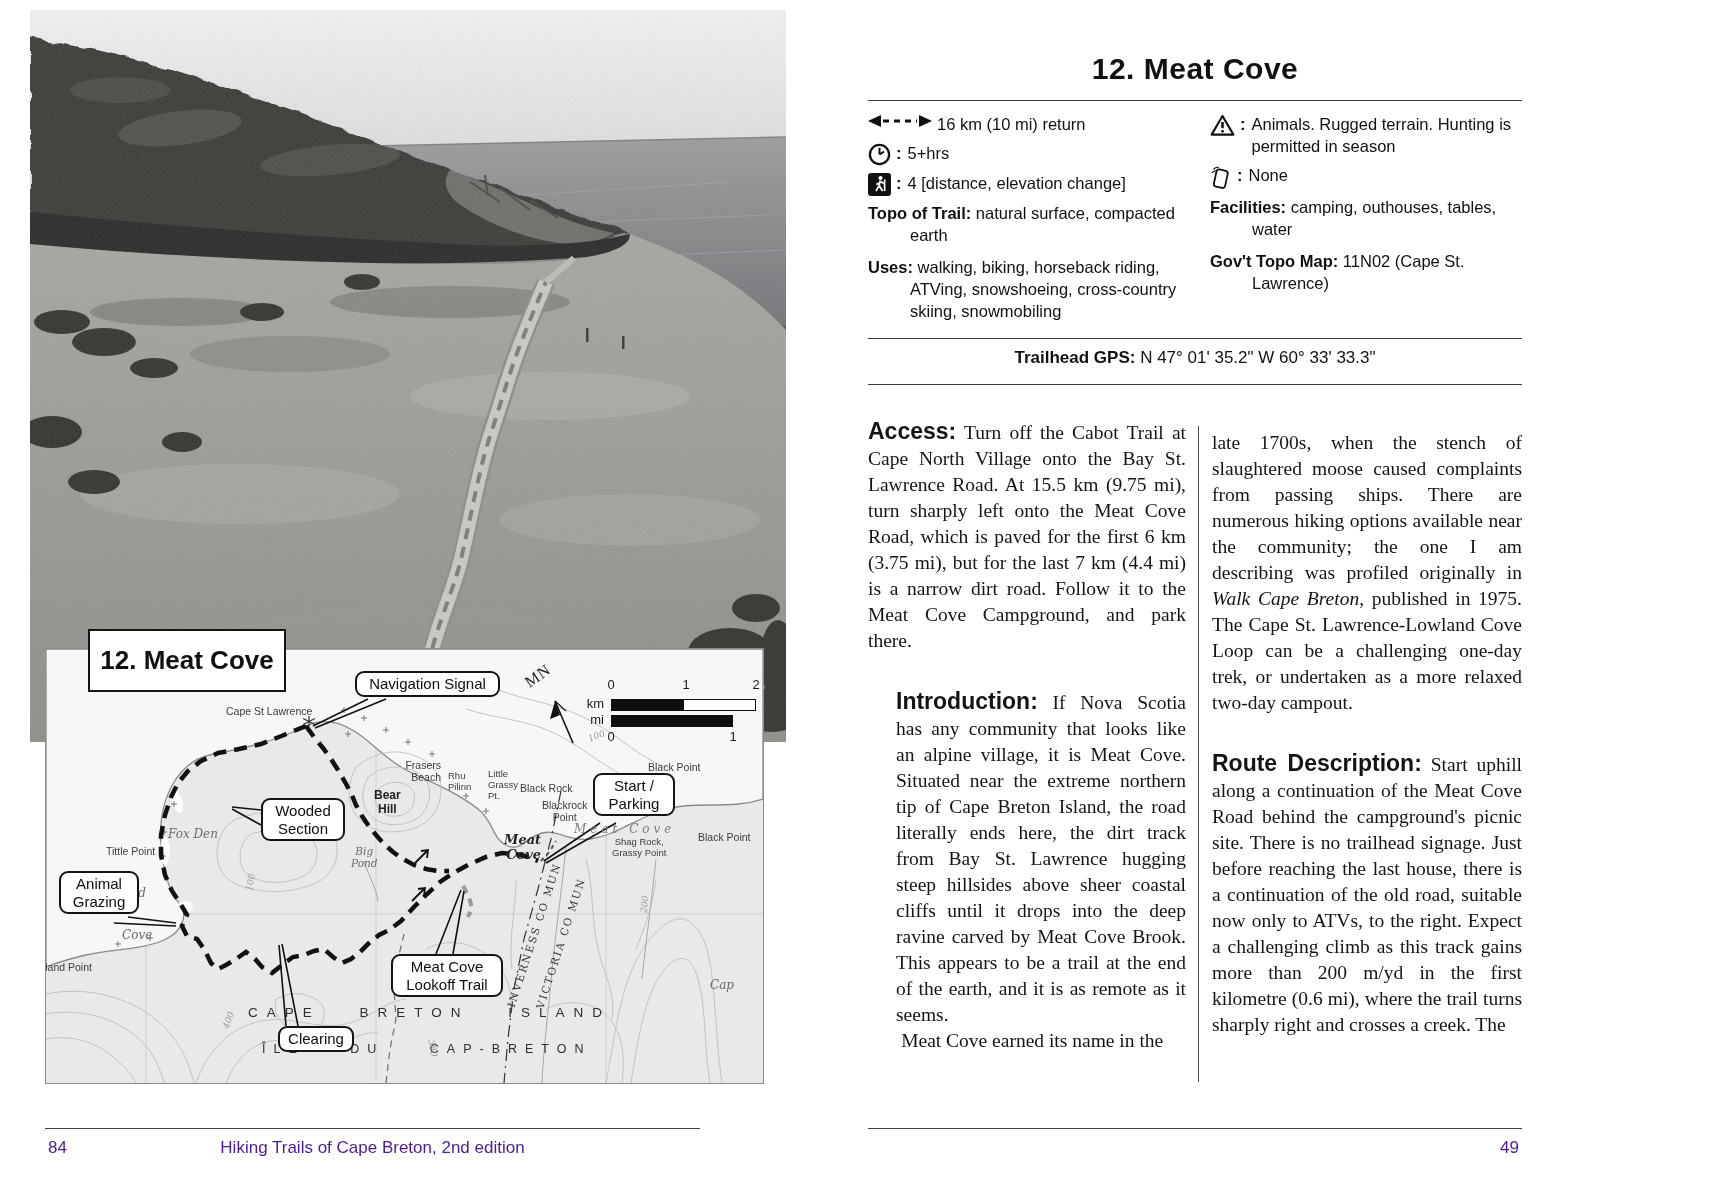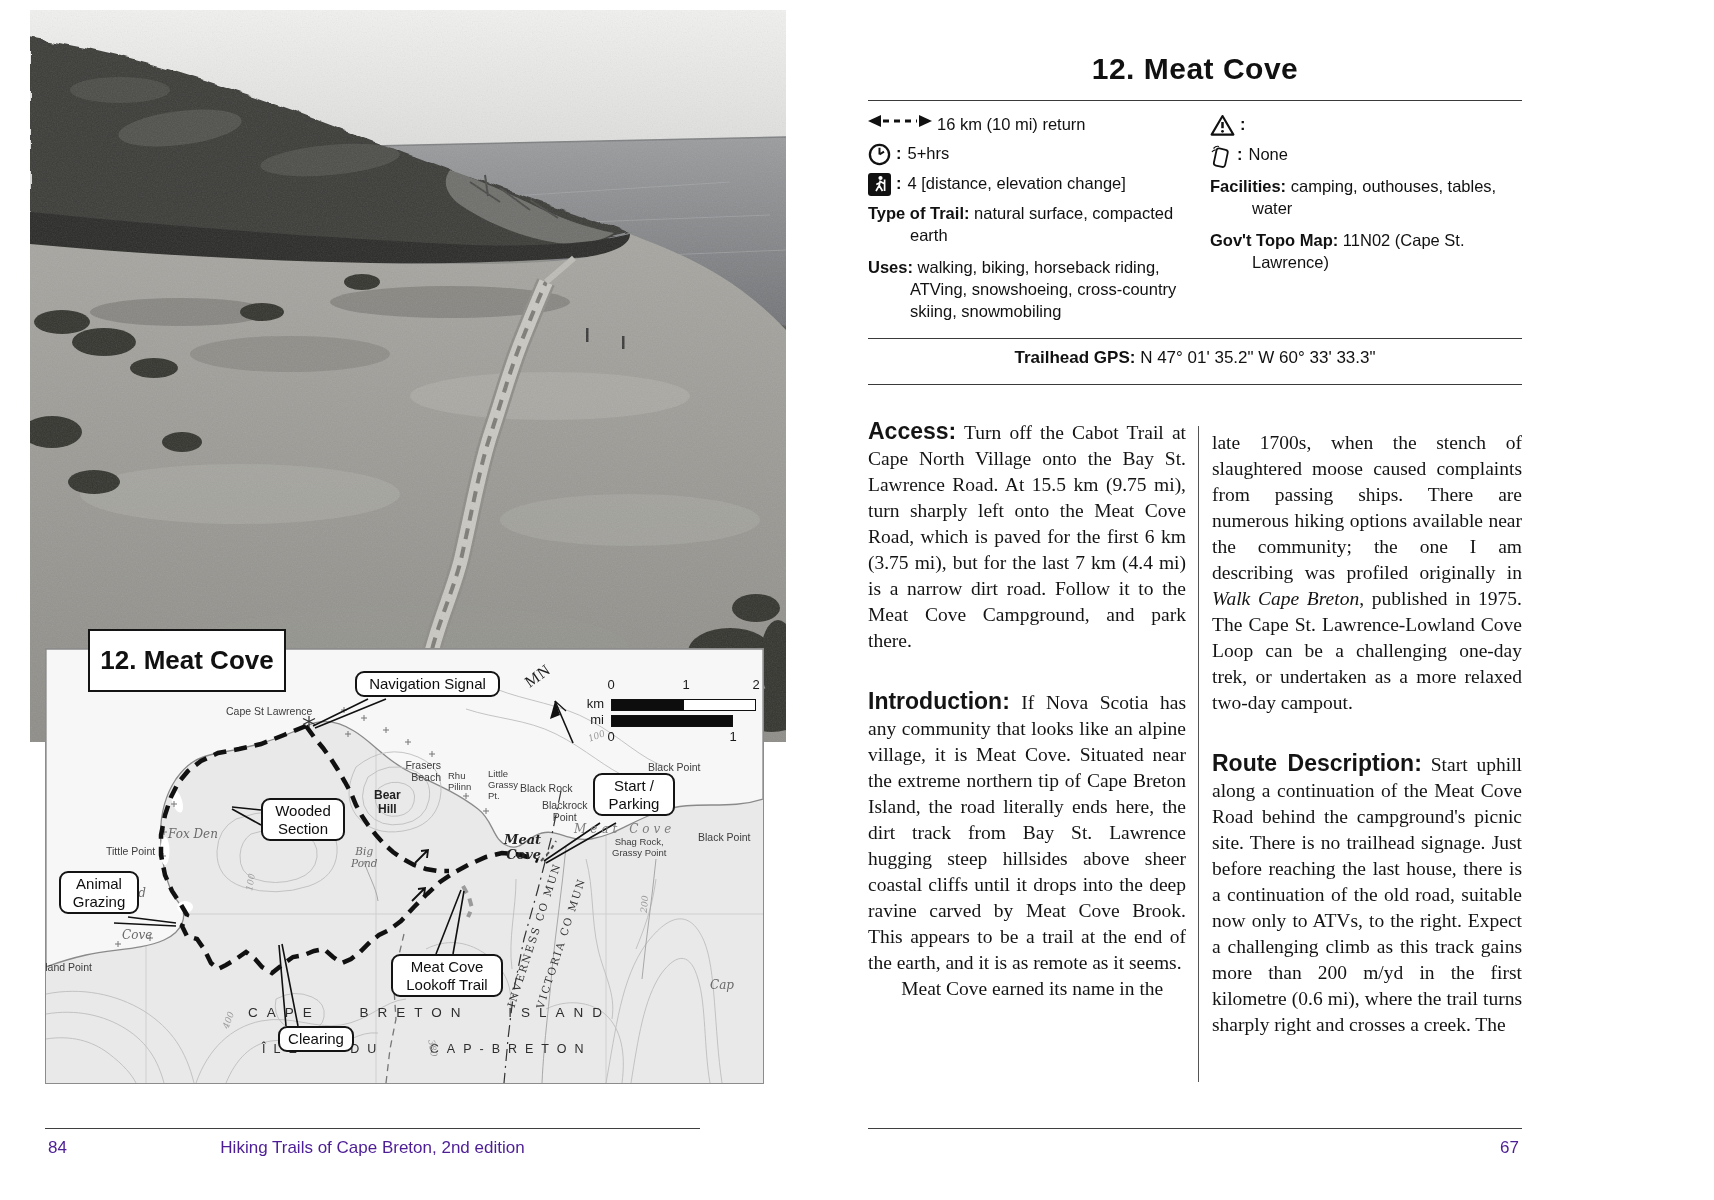--- a/index.html
+++ b/index.html
@@ -352,38 +352,39 @@
               <circle cx="12.5" cy="5" r="2.1" fill="#fff"></circle>
               <g stroke="#fff" stroke-width="1.7" fill="none">
                 <path d="M12.3,7.5 L11.2,12.5 L8,18 M11.2,12.5 L14.5,18 M12.3,8.5 L16,10.5 M12.3,9.5 L8.3,11.5 M16.6,6.5 L16.6,18"></path>
               </g>
             </svg>
         </span>
         <span class="co">:</span>
         <span class="txt">4 [distance, elevation change]</span>
       </div>
       <p class="hang">
-        <b class="blabel2">Type of Trail:</b>
+        <b class="blabel2">Topo of Trail:</b>
         <span>natural surface, compacted earth</span>
       </p>
       <p class="hang">
         <b>Uses:</b>
         <span>walking, biking, horseback riding, ATVing, snowshoeing, cross-country skiing, snowmobiling</span>
       </p>
     </div>
     <div class="statcol2">
       <div class="irow">
         <span class="ic">
           <svg width="25" height="23" viewBox="0 0 25 23">
               <path d="M12.5,2 L23.4,20.6 H1.6 Z" fill="none" stroke="#111" stroke-width="2.1" stroke-linejoin="round"></path>
               <path d="M12.5,8 V14.2" stroke="#111" stroke-width="2.5"></path>
               <circle cx="12.5" cy="17.3" r="1.4" fill="#111"></circle>
             </svg>
         </span>
         <span class="co">:</span>
+        <span class="txt">Animals. Rugged terrain. Hunting is permitted in season</span>
       </div>
       <div class="irow">
         <span class="ic">
           <svg width="22" height="25" viewBox="0 0 22 25">
               <g transform="rotate(12 11 14)">
                 <rect x="5" y="5" width="11.5" height="17.5" rx="2.6" fill="none" stroke="#111" stroke-width="1.8"></rect>
               </g>
               <path d="M3.5,4.5 Q6,1.5 9,2.5 M2,8 Q3.2,5.8 5.6,5.8" stroke="#111" stroke-width="1.2" fill="none"></path>
             </svg>
         </span>
@@ -407,37 +408,37 @@
     <span>N 47° 01' 35.2" W 60° 33' 33.3"</span>
   </div>
   <div class="hrule" style="top:384px;"></div>
 
   <div class="cols">
     <div class="colL">
       <p>
         <span class="blabel">Access:</span>
         <span>Turn off the Cabot Trail at Cape North Village onto the Bay St. Lawrence Road. At 15.5 km (9.75 mi), turn sharply left onto the Meat Cove Road, which is paved for the first 6 km (3.75 mi), but for the last 7 km (4.4 mi) is a narrow dirt road. Follow it to the Meat Cove Campground, and park there.</span>
       </p>
-      <p style="margin-bottom:0;">
+      <p style="margin-bottom:0;margin-left:28px;">
         <span class="blabel">Introduction:</span>
         <span>If Nova Scotia has any community that looks like an alpine village, it is Meat Cove. Situated near the extreme northern tip of Cape Breton Island, the road literally ends here, the dirt track from Bay St. Lawrence hugging steep hillsides above sheer coastal cliffs until it drops into the deep ravine carved by Meat Cove Brook. This appears to be a trail at the end of the earth, and it is as remote as it seems.</span>
       </p>
       <p class="cont">
         <span>Meat Cove earned its name in the</span>
       </p>
     </div>
     <div class="coldiv"></div>
     <div class="colR">
       <p>
         <span>late 1700s, when the stench of slaughtered moose caused complaints from passing ships. There are numerous hiking options available near the community; the one I am describing was profiled originally in </span><i>Walk Cape Breton</i><span>, published in 1975. The Cape St. Lawrence-Lowland Cove Loop can be a challenging one-day trek, or undertaken as a more relaxed two-day campout.</span>
       </p>
       <p>
         <span class="blabel">Route Description:</span>
         <span>Start uphill along a continuation of the Meat Cove Road behind the campground's picnic site. There is no trailhead signage. Just before reaching the last house, there is a continuation of the old road, suitable now only to ATVs, to the right. Expect a challenging climb as this track gains more than 200 m/yd in the first kilometre (0.6 mi), where the trail turns sharply right and crosses a creek. The</span>
       </p>
     </div>
   </div>
 
   <div class="footer f-right">
-    <span class="pnum">67</span>
+    <span class="pnum">49</span>
   </div>
 
 </div>
 
 </body></html>

